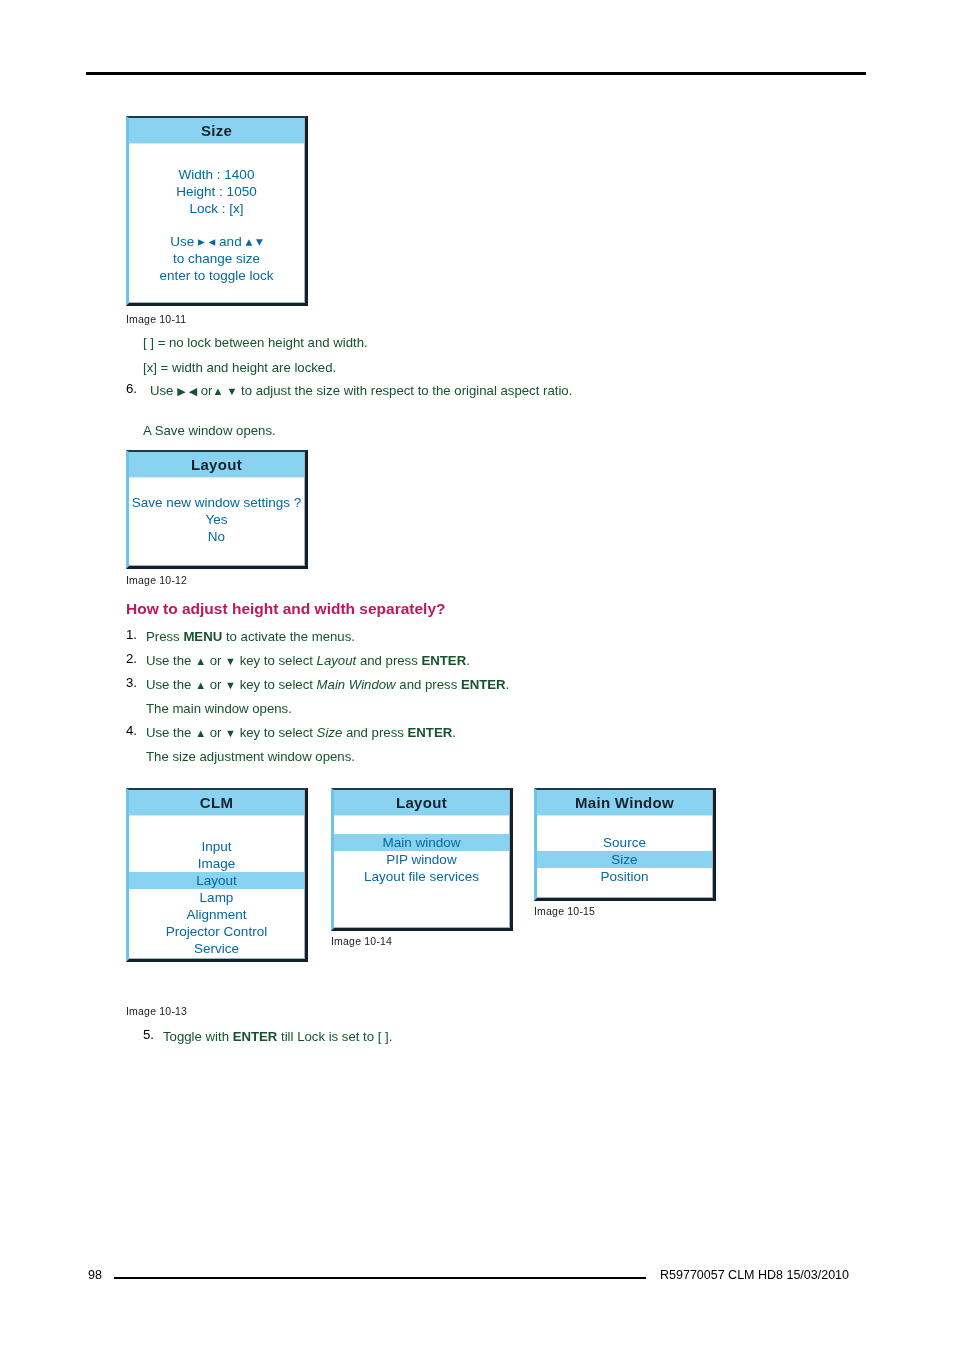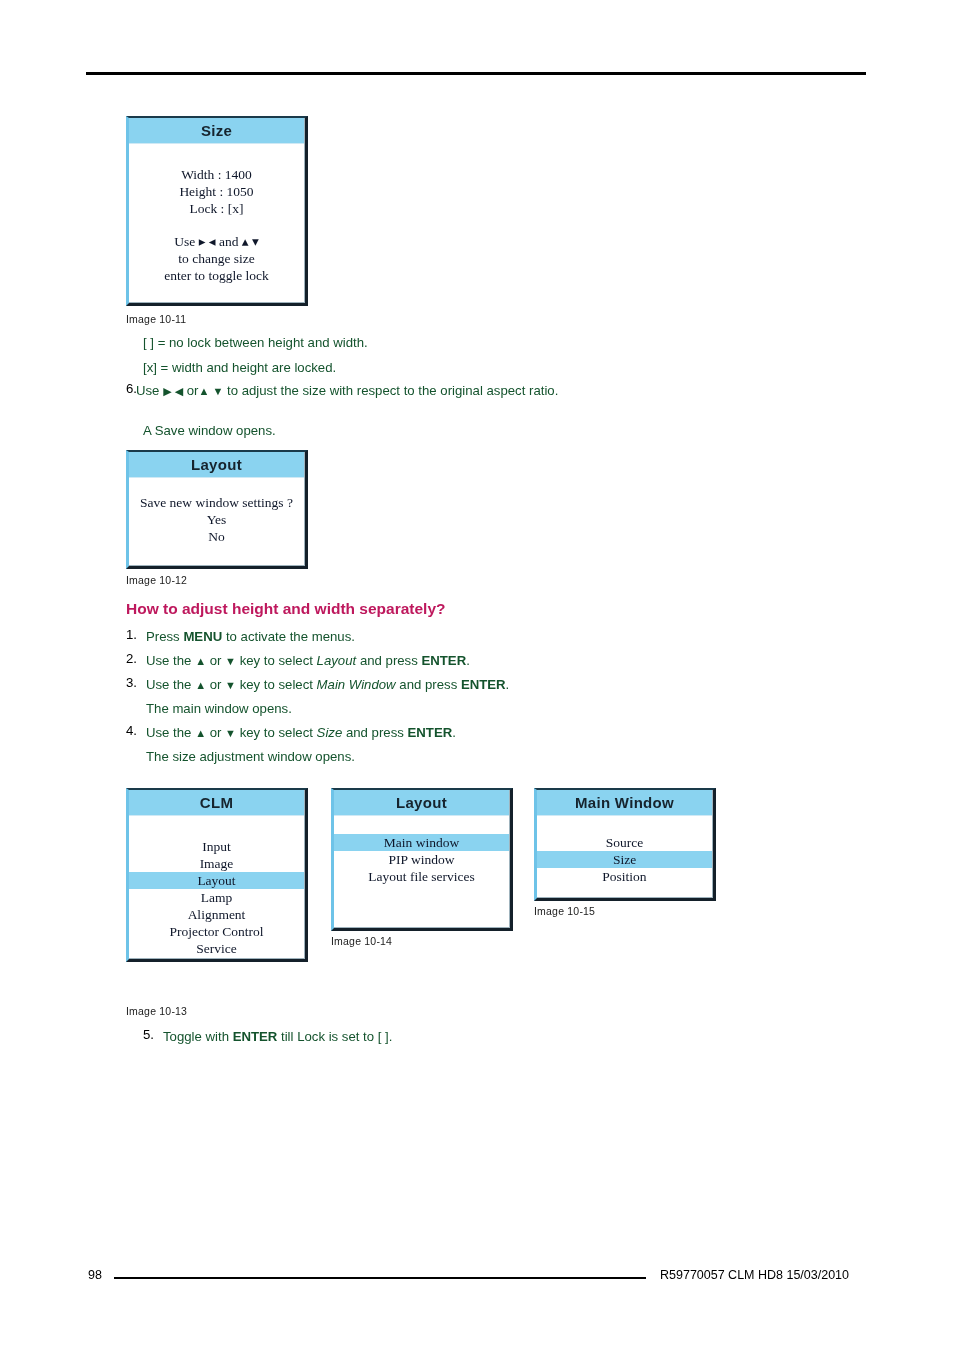--- a/index.html
+++ b/index.html
@@ -66,23 +66,22 @@
     font-weight: bold;
     font-size: 15px;
     color: #16242e;
     padding: 4px 0 4px 0;
     letter-spacing: 0.3px;
     border-bottom: 1px solid #cfe9f5;
   }
   .osd-body {
     text-align: center;
     font-size: 13.5px;
-    color: #0f172a;
+    color: #0369a1;
     line-height: 17px;
-    font-family: Liberation Serif, serif;
   }
   .osd-line { white-space: pre; }
   .osd-row-hl {
     background: #8ad3f0;
     font-weight: normal;
   }
 
   .caption {
     position: absolute;
     font-size: 10.5px;
@@ -160,21 +159,21 @@
         <div class="osd-line">enter to toggle lock</div>
       </div>
     </div>
   </div>
   <div class="caption" style="left:126px; top:313px;">Image 10-11</div>
 
   <div class="para" style="left:143px; top:333px;">[  ] = no lock between height and width.</div>
   <div class="para" style="left:143px; top:358px;">[x] = width and height are locked.</div>
 
   <div class="num" style="left:126px; top:381px;">6.</div>
-  <div class="para" style="left:136px; top:381px;">
+  <div class="para" style="left:150px; top:381px;">
     <span>Use </span><span class="arrow">▶ ◀</span><span> or</span><span class="arrow">▲ ▼</span><span> to adjust the size with respect to the original aspect ratio.</span>
   </div>
   <div class="para" style="left:143px; top:421px;">A Save window opens.</div>
 
   <div class="osd" style="left:126px; top:450px; width:182px; height:119px;">
     <div class="osd-inner">
       <div class="osd-title">Layout</div>
       <div class="osd-body" style="padding-top:16px;">
         <div class="osd-line">Save new window settings ?</div>
         <div class="osd-line">Yes</div>

